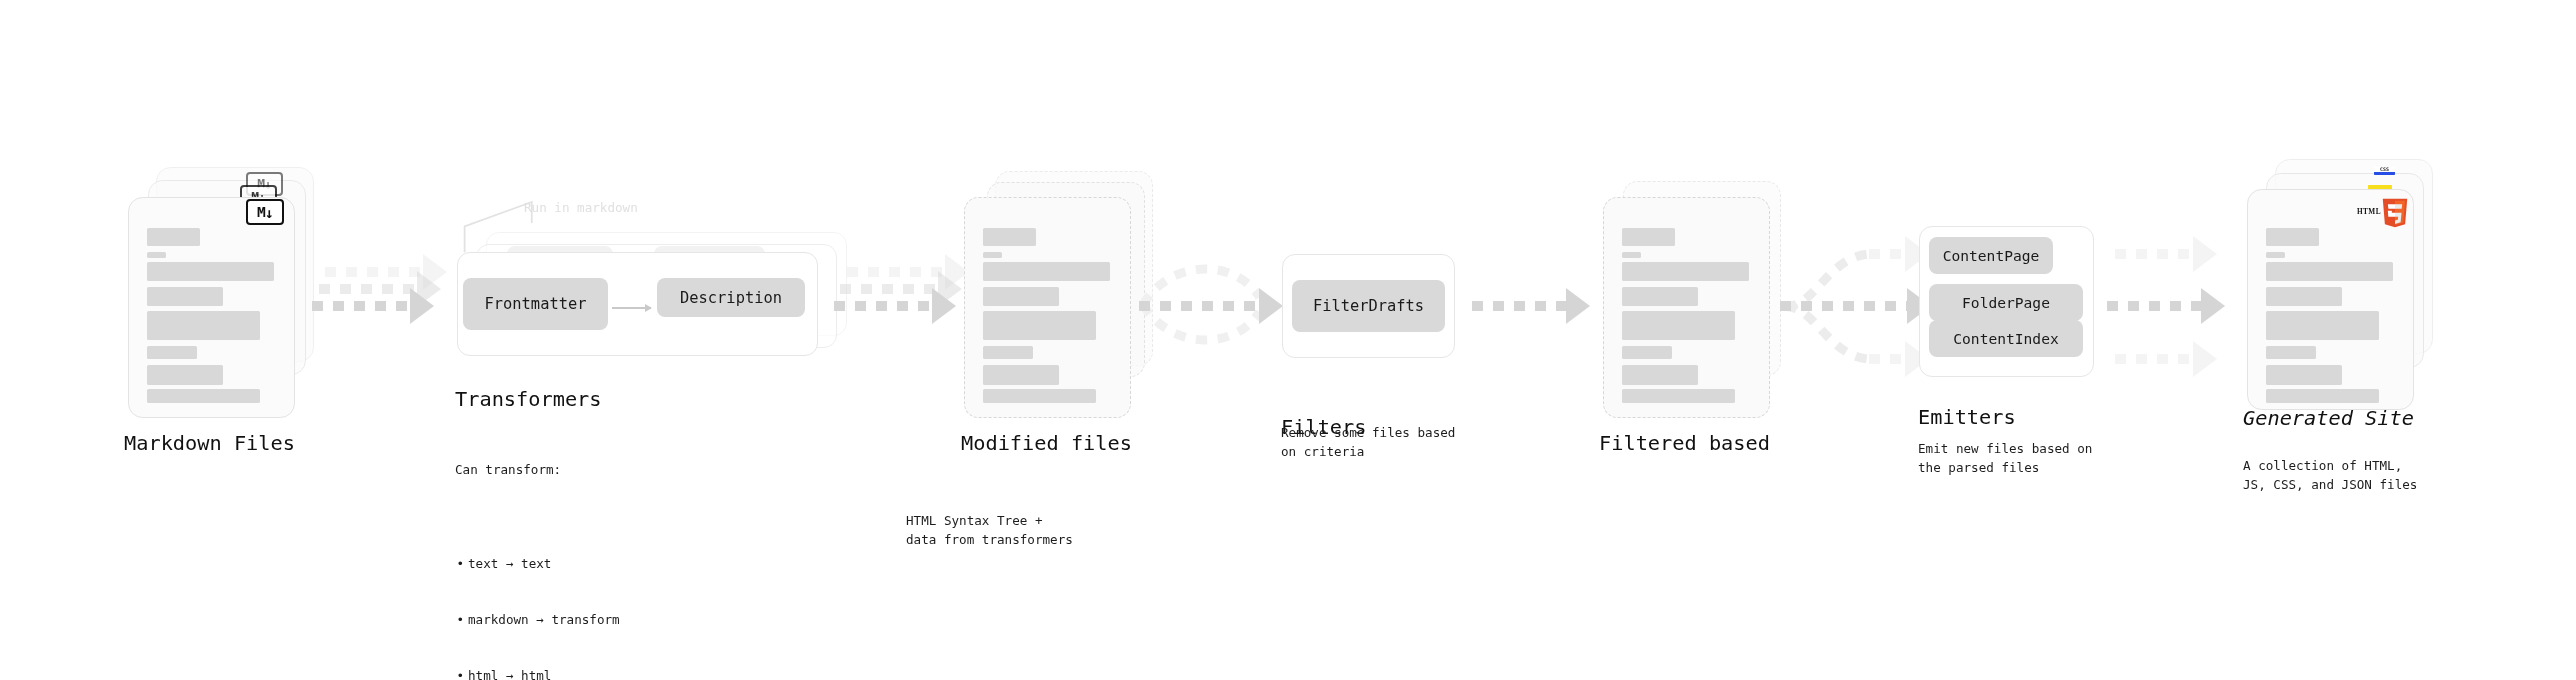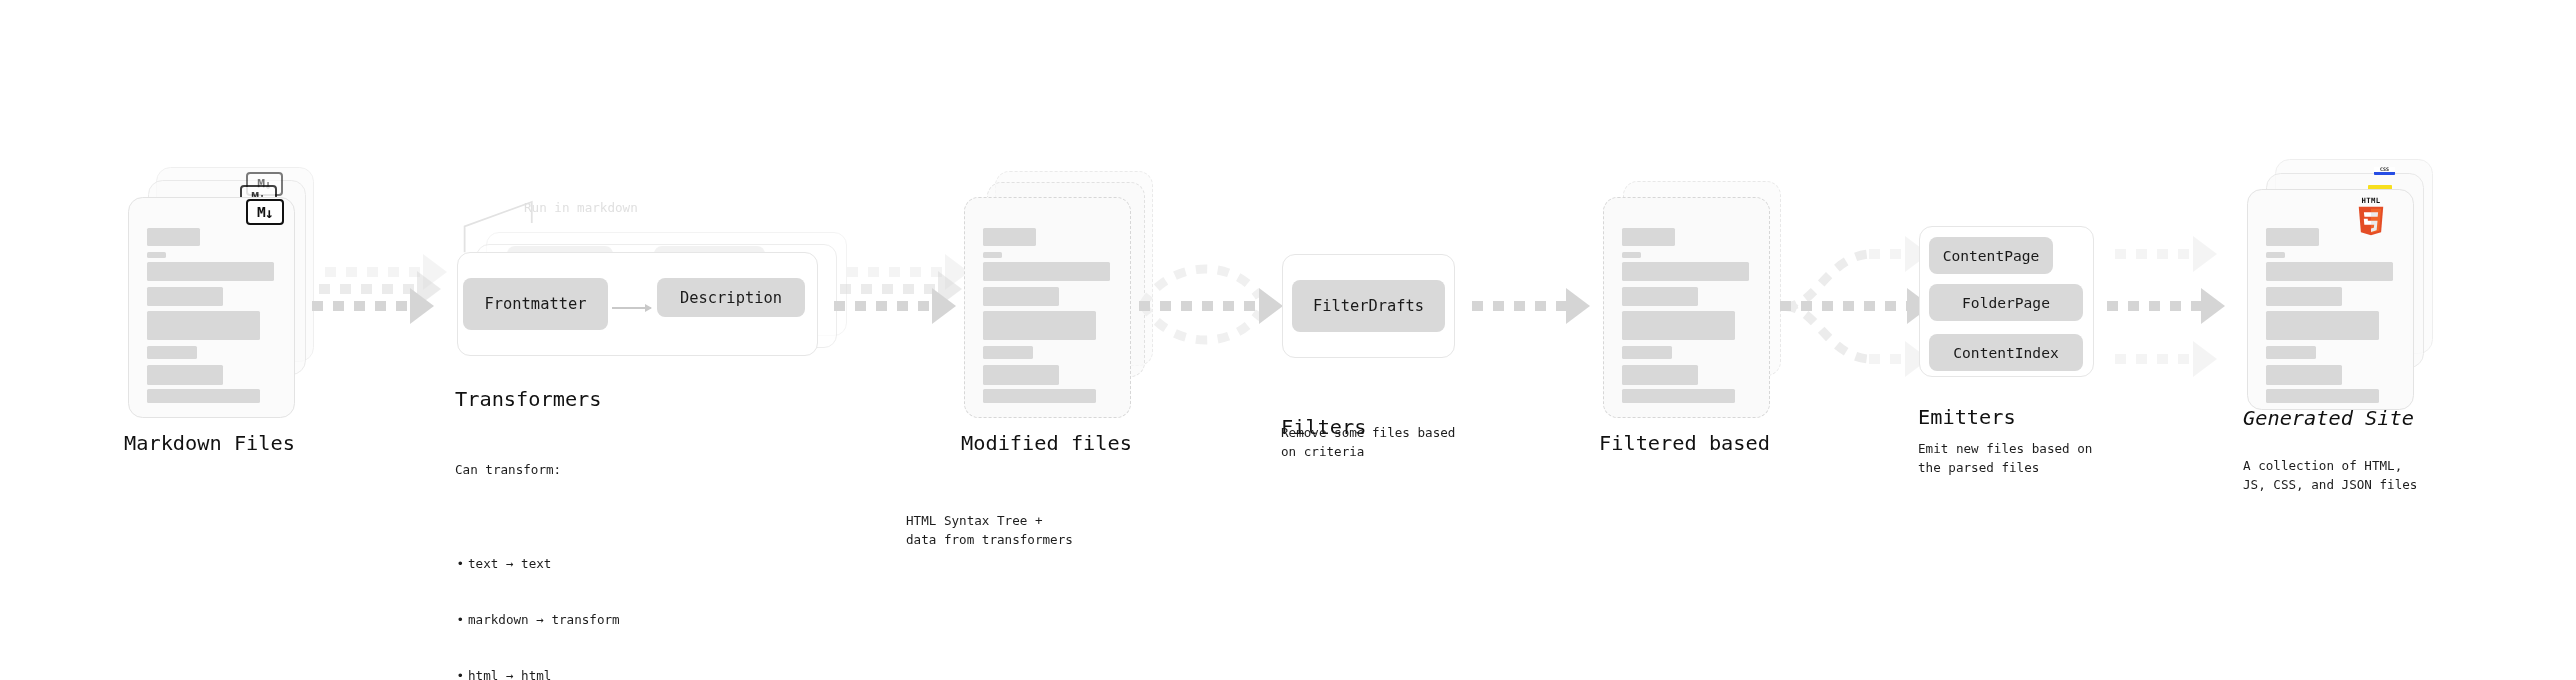--- a/index.html
+++ b/index.html
@@ -39,21 +39,21 @@
     font-weight:bold;
     letter-spacing:-0.8px;
     color:#111;
     line-height:1;
   }
   .md-badge .arrow{display:inline-block;transform:translateY(0.8px);}
 
   
   .html5{
     position:absolute;
-    display:flex;flex-direction:column;align-items:center;
+    display:flex;flex-direction:row;align-items:center;font-family:Liberation Serif, serif;
   }
   .html5 .lbl{
     font-size:7.3px;font-weight:bold;color:#111;letter-spacing:0.4px;line-height:1;
     margin-bottom:0.8px;
   }
 
   
   .chip{position:absolute;border-radius:0.8px;}
   .chip.js{background:#f7df1e;}
   .chip.css{background:#264de4;}
@@ -315,21 +315,21 @@
     <div class="conn" style="left:1780px;top:301px;width:163px;">
       <div class="dash" style="width:128px;"></div>
         <div class="head" style="left:127px;"></div>
     </div>
   </div>
 
   <div class="node">
     <div class="group" style="left:1919px;top:226px;width:175px;height:151px;"></div>
     <div class="pill" style="left:1929px;top:237px;width:124px;height:37px;font-size:14.6px;">ContentPage</div>
     <div class="pill" style="left:1929px;top:284px;width:154px;height:37px;font-size:14.6px;">FolderPage</div>
-    <div class="pill" style="left:1929px;top:334px;width:154px;height:37px;font-size:14.6px;">ContentIndex</div>
+    <div class="pill" style="left:1929px;top:320px;width:154px;height:37px;font-size:14.6px;">ContentIndex</div>
     <div class="title" style="left:1918px;top:405px;">Emitters</div>
     <div class="sub" style="left:1918px;top:440px;">Emit new files based on
 the parsed files</div>
   </div>
 
   <div class="node">
     <div class="conn l3" style="left:2115px;top:249px;width:114px;">
       <div class="dash" style="width:80px;"></div>
         <div class="head" style="left:78px;"></div>
     </div>

